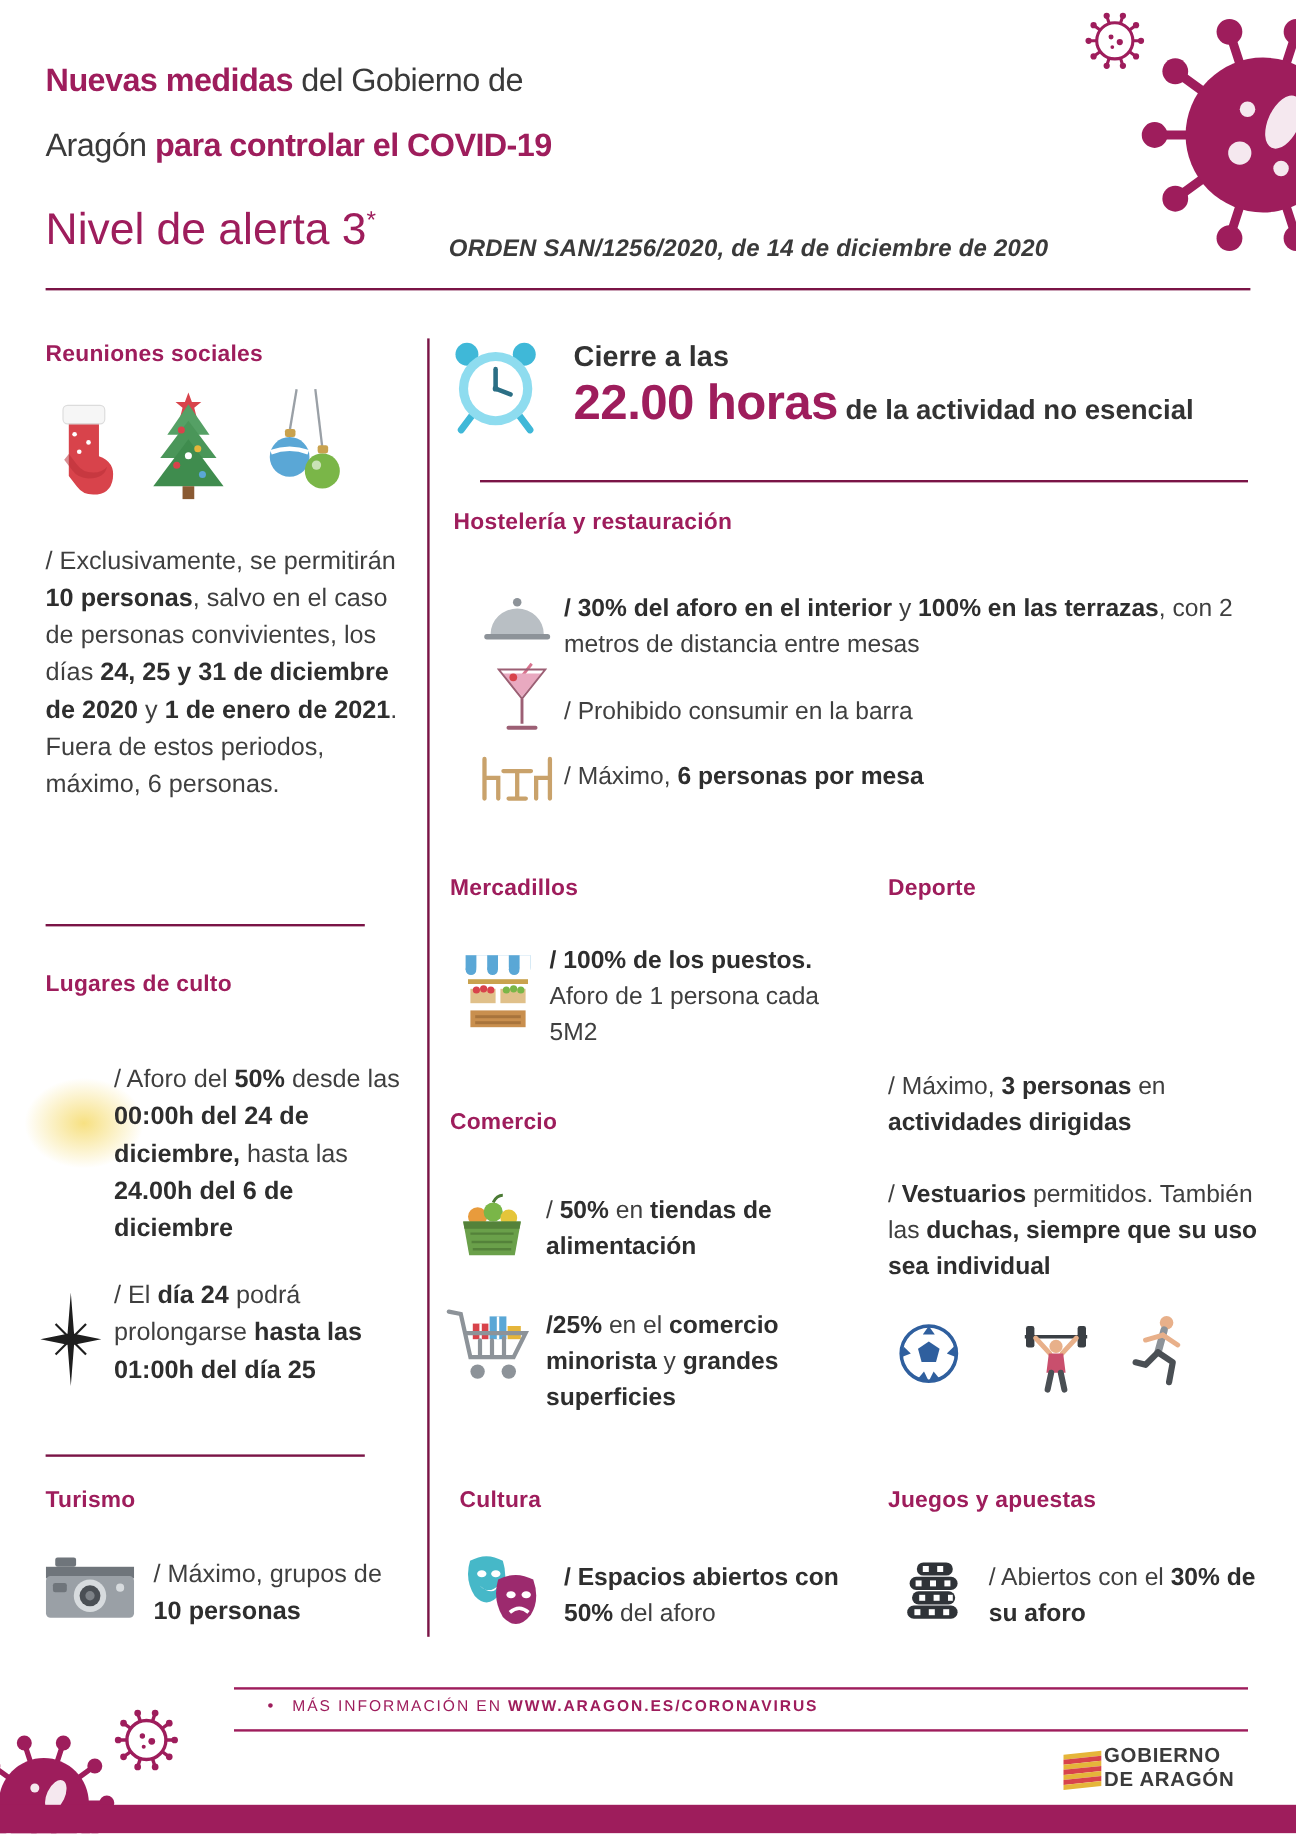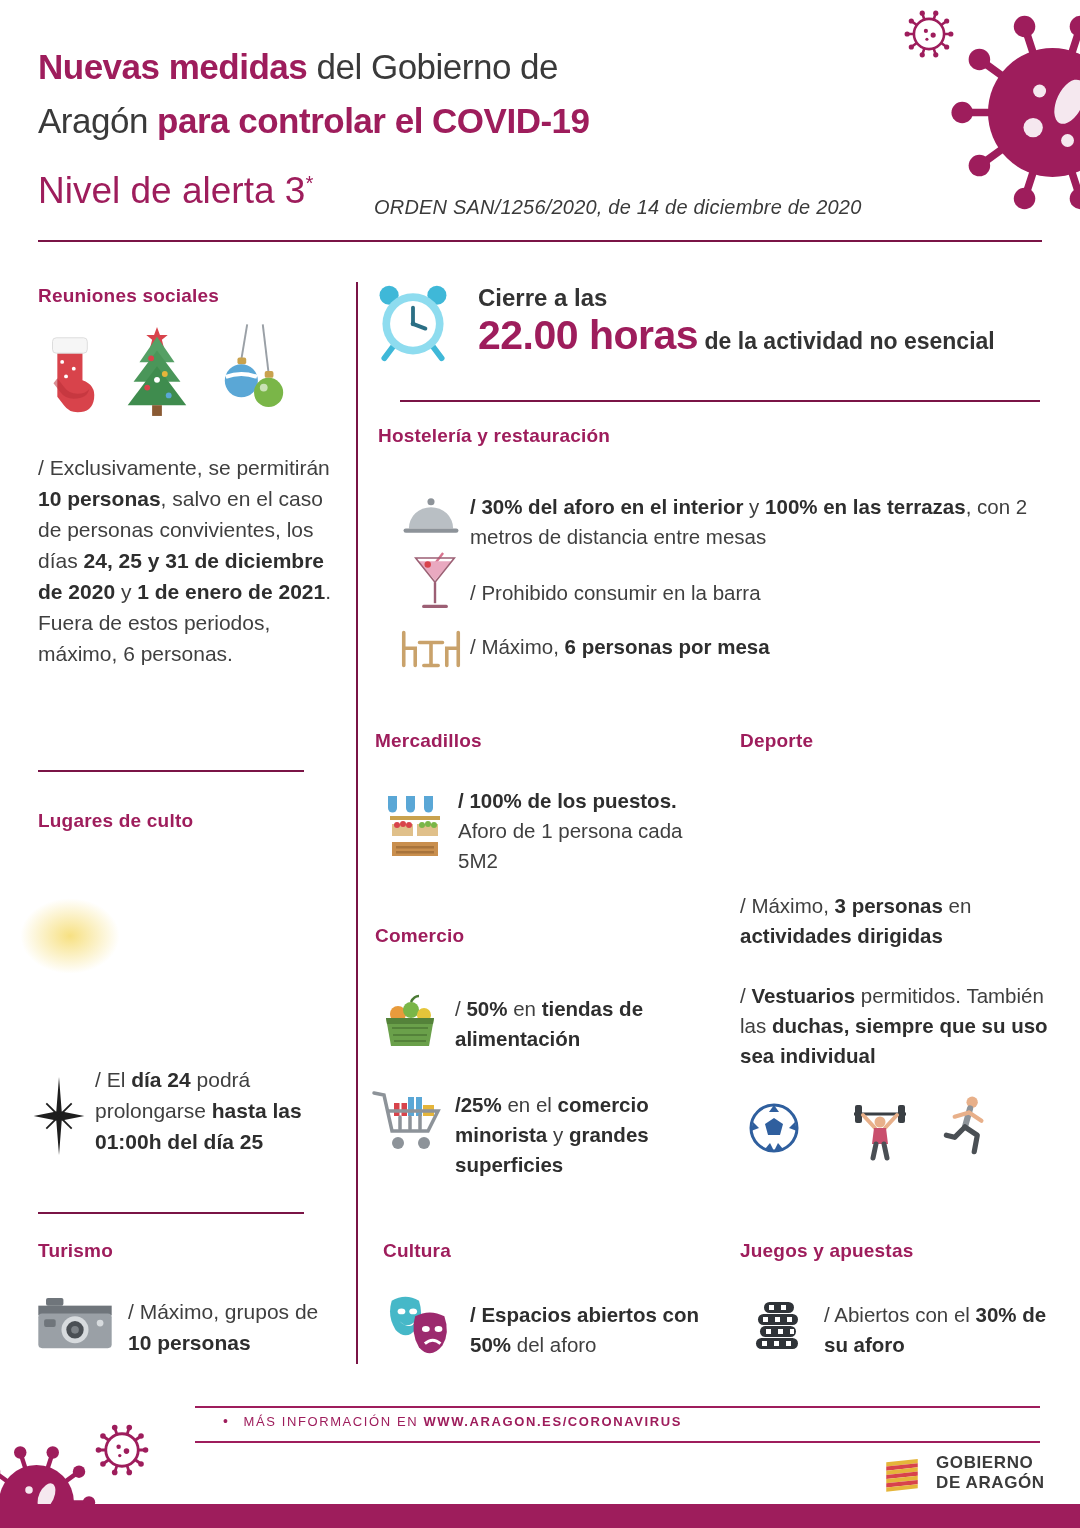--- a/index.html
+++ b/index.html
@@ -11,36 +11,36 @@
   *{margin:0;padding:0;box-sizing:border-box;}
   html,body{background:#ffffff;}
   .page{
     position:relative;width:1080px;height:1528px;background:#fff;overflow:hidden;
     font-family:"Liberation Sans","DejaVu Sans",sans-serif;color:var(--body);
   }
   .abs{position:absolute;}
   .b{font-weight:700;color:#2e2e2e;}
   .c-magenta{color:var(--mag);font-weight:700;}
   .c-dark{color:var(--dark);font-weight:400;}
-  .title{font-size:35px;line-height:54px;letter-spacing:-0.5px;font-weight:400;}
+  .title{font-size:27px;line-height:54px;letter-spacing:-0.5px;font-weight:400;}
   .alert{font-size:37px;color:var(--mag);font-weight:400;text-align:right;}
   .alert sup{font-size:55%;vertical-align:super;}
-  .order{font-size:20px;font-style:italic;font-weight:400;color:var(--dark);letter-spacing:0.2px;}
+  .order{font-size:20px;font-style:italic;font-weight:700;color:var(--dark);letter-spacing:0.2px;}
   .h{color:var(--mag);font-weight:700;font-size:19px;letter-spacing:0.2px;}
   .txt{font-size:21px;line-height:31px;color:var(--body);}
   .txt2{font-size:20.5px;line-height:30px;color:var(--body);}
   .rule{background:var(--rule);height:2px;}
   .closure-prefix{font-size:24px;font-weight:700;color:#333;}
   .closure-time{font-size:41px;font-weight:700;color:var(--mag);letter-spacing:-0.5px;}
   .closure-suffix{font-size:23px;font-weight:700;color:#333;}
   .glow{background:radial-gradient(ellipse at center, rgba(246,221,116,0.9) 0%, rgba(246,221,116,0) 70%);}
   .info{font-size:13px;letter-spacing:1.6px;color:var(--mag);font-weight:500;}
   .info .b{color:var(--mag);}
   .info .bullet{margin-right:14px;font-size:14px;}
-  .logo{display:flex;align-items:center;gap:16px;}
+  .logo{display:flex;align-items:center;gap:0;}
   .logo-text{font-size:17px;line-height:20px;font-weight:700;color:#3b3b3b;letter-spacing:0.6px;}
   .bottombar{background:var(--mag);}
   svg{display:block;}
 </style>
 </head>
 <body>
 
 <div class="page">
 
   <svg class="abs" style="left:903px;top:8px;width:52px;height:52px" viewBox="0 0 100 100">
@@ -158,20 +158,21 @@
   </div>
 
   <p class="abs txt" style="left:38px;top:452px;width:302px"><span>/ Exclusivamente, se permitirán </span><span class="b">10 personas</span><span>, salvo en el caso de personas convivientes, los días </span><span class="b">24, 25 y 31 de diciembre de 2020</span><span> y </span><span class="b">1 de enero de 2021</span><span>. Fuera de estos periodos, máximo, 6 personas.</span></p>
 
   <div class="abs rule" style="left:38px;top:770px;width:266px"></div>
 
   <h2 class="abs h" style="left:38px;top:810px">Lugares de culto</h2>
 
   <div class="abs glow" style="left:20px;top:898px;width:100px;height:76px"></div>
 
+  <p class="abs txt" style="left:95px;top:884px;width:248px"><span>/ Aforo del </span><span class="b">50%</span><span> desde las </span><span class="b">00:00h del 24 de diciembre,</span><span> hasta las </span><span class="b">24.00h del 6 de diciembre</span></p>
 
   <svg class="abs" style="left:30px;top:1072px;width:58px;height:88px" viewBox="0 0 64 90">
     <path d="M32 2 L35 40 L60 45 L35 50 L32 88 L29 50 L4 45 L29 40 Z" fill="#1e1e1e"></path>
     <g stroke="#1e1e1e" stroke-width="2">
       <line x1="18" y1="31" x2="46" y2="59"></line>
         <line x1="46" y1="31" x2="18" y2="59"></line>
     </g>
   </svg>
 
   <p class="abs txt" style="left:95px;top:1064px;width:248px"><span>/ El </span><span class="b">día 24</span><span> podrá prolongarse </span><span class="b">hasta las 01:00h del día 25</span></p>

